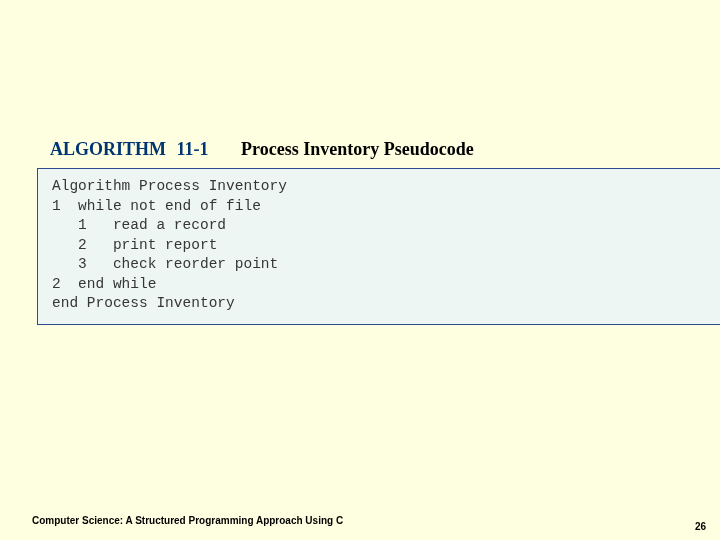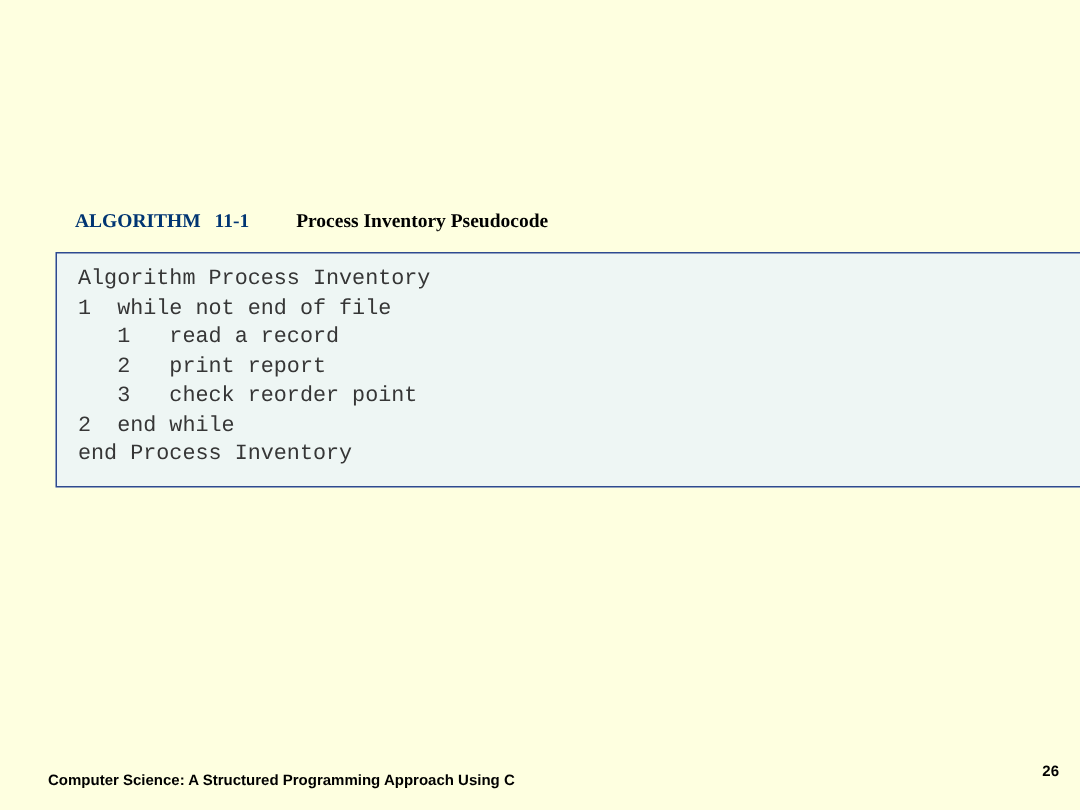--- a/index.html
+++ b/index.html
@@ -6,21 +6,21 @@
   html, body { width: 720px; height: 540px; }
   body {
     background: #feffe0;
     font-family: Georgia, 'Times New Roman', serif;
     position: relative;
   }
   .heading {
     position: absolute;
     top: 139px;
     left: 50px;
-    font-size: 13px;
+    font-size: 18px;
     font-weight: bold;
     color: #000;
   }
   .heading .label {
     color: #003572;
   }
   .heading .num {
     color: #003572;
     margin-left: 6px;
   }
@@ -49,21 +49,21 @@
     position: absolute;
     bottom: 14px;
     left: 32px;
     font-family: Liberation Sans, sans-serif;
     font-size: 10px;
     font-weight: bold;
     color: #000;
   }
   .pagenum {
     position: absolute;
-    bottom: 20px;
+    bottom: 8px;
     right: 14px;
     font-family: Arial, Helvetica, sans-serif;
     font-size: 10px;
     font-weight: bold;
     color: #000;
   }
 </style>
 </head>
 <body>
 

